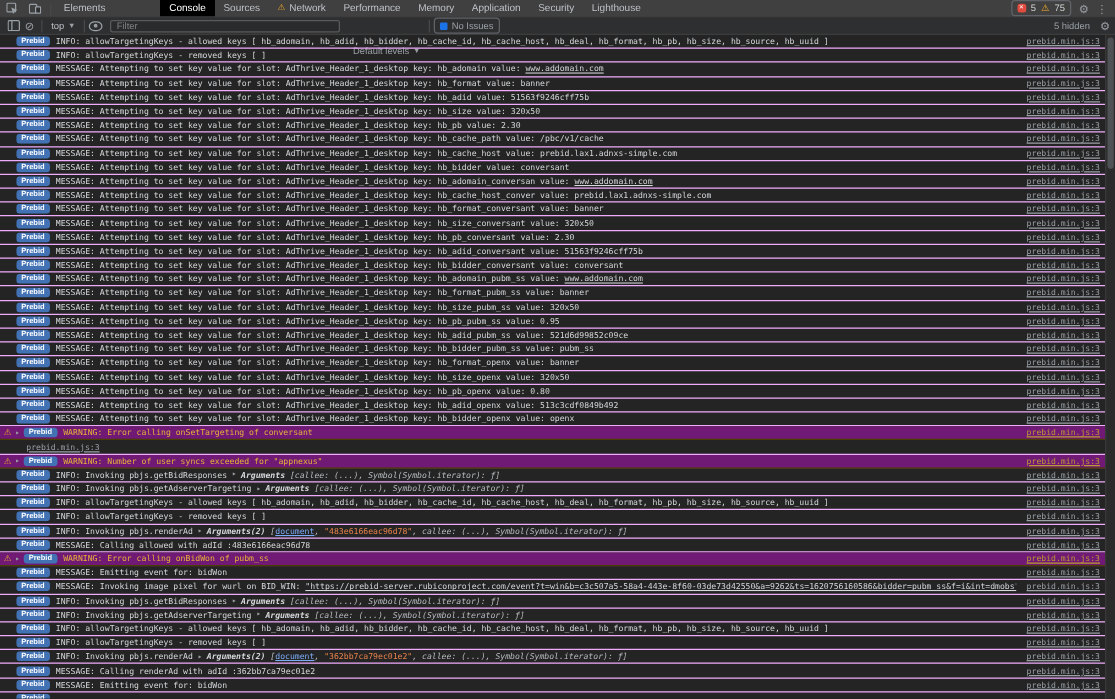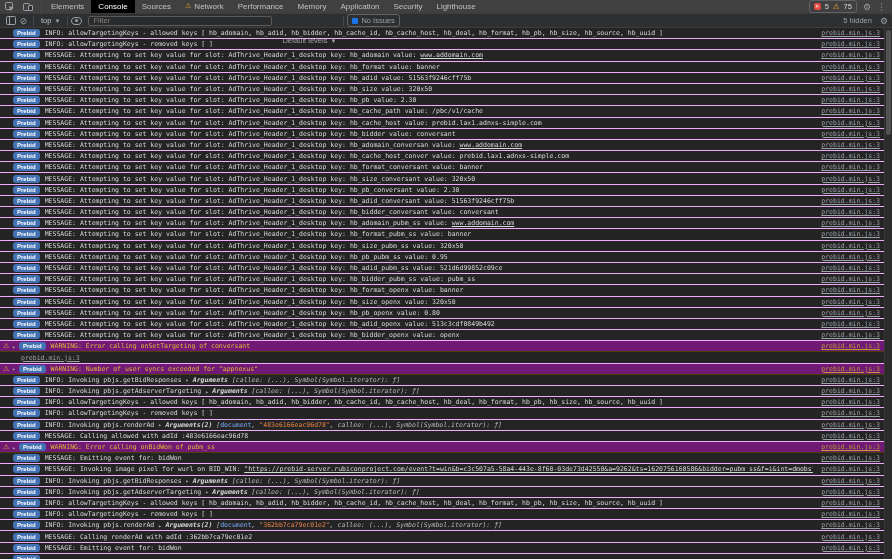--- a/index.html
+++ b/index.html
@@ -9,21 +9,21 @@
 
   
   .tabbar { position:absolute; top:0; left:0; right:0; height:14px; background:#404040;
     border-bottom:1px solid #3c3c3c; display:flex; align-items:flex-end; }
   .tb-icons { display:flex; align-items:center; padding:0 3px; gap:5px; }
   .vdiv { width:1px; height:10px; background:#47484a; margin:0 3px; }
   .ibtn { display:inline-flex; align-items:center; justify-content:center; width:13px; height:12px;
     color:#9aa0a6; font-size:9px; cursor:pointer; }
   .tabs { display:flex; height:14px; align-items:stretch; }
   .tab { display:flex; align-items:center; padding:0 7px; font-size:8px; color:#bdc1c6; cursor:pointer; }
-  .tab.active { background:#000; color:#fff; }
+  .tab.active { background:#000; color:#fff;margin-left:37px; }
   .tab .warn-glyph { color:#f2ab26; font-size:7px; margin-right:3px; }
   .tb-right { margin-left:auto; display:flex; align-items:center; gap:6px; padding-right:6px; }
   .issue-pill { display:flex; align-items:center; gap:4px; border:1px solid #5f6368; border-radius:3px;
     padding:1px 4px; cursor:pointer; }
   .err-ico { width:7px; height:7px; background:#e04a3f; border-radius:2px; color:#fff; font-size:5px;
     line-height:7px; text-align:center; display:inline-block; }
   .cnt { font-size:7.5px; color:#d5d7da; }
   .warn-tri { color:#f2ab26; font-size:7.5px; }
   .gear { color:#9aa0a6; font-size:9px; cursor:pointer; }
   .kebab { color:#9aa0a6; font-size:9px; cursor:pointer; letter-spacing:0; }
@@ -57,21 +57,21 @@
   .row .msg { flex:1; overflow:hidden; display:flex; align-items:center; white-space:pre; }
   .badge { display:inline-block; background:#4272b4; color:#fff; border-radius:3px; padding:0px 4px;
     font-size:6px; font-weight:bold; font-family:"Liberation Sans", sans-serif; margin-right:5px;
     line-height:8px; }
   .w-ico { color:#f2ab26; font-size:7px; margin:0 3px 0 0; font-family:"Liberation Sans", sans-serif; }
   .w-caret { color:#9aa0a6; font-size:6px; margin-right:3px; cursor:pointer; }
   .src { margin-left:8px; color:#9aa0a6; text-decoration:underline; cursor:pointer; }
   .row.warning .src { color:#b99a35; }
   .seg-u { text-decoration:underline; cursor:pointer; }
   .seg-s { color:#e8824a; }
-  .seg-d { color:#7cacf8; }
+  .seg-d { color:#7cacf8;text-decoration:underline; }
   .seg-i { font-style:italic; color:#b8bcc0; }
   .seg-b { font-style:italic; font-weight:bold; color:#d5d7da; }
   .seg-a { color:#9aa0a6; font-size:6px; cursor:pointer; }
 
   
   .scrollbar { position:absolute; top:28px; right:0; width:8px; bottom:0; background:#2b2b2b;
     border-left:1px solid #383838; }
   .thumb { position:absolute; top:2px; left:1px; width:5px; height:105px; background:#4f5255; border-radius:3px; }
 
   

